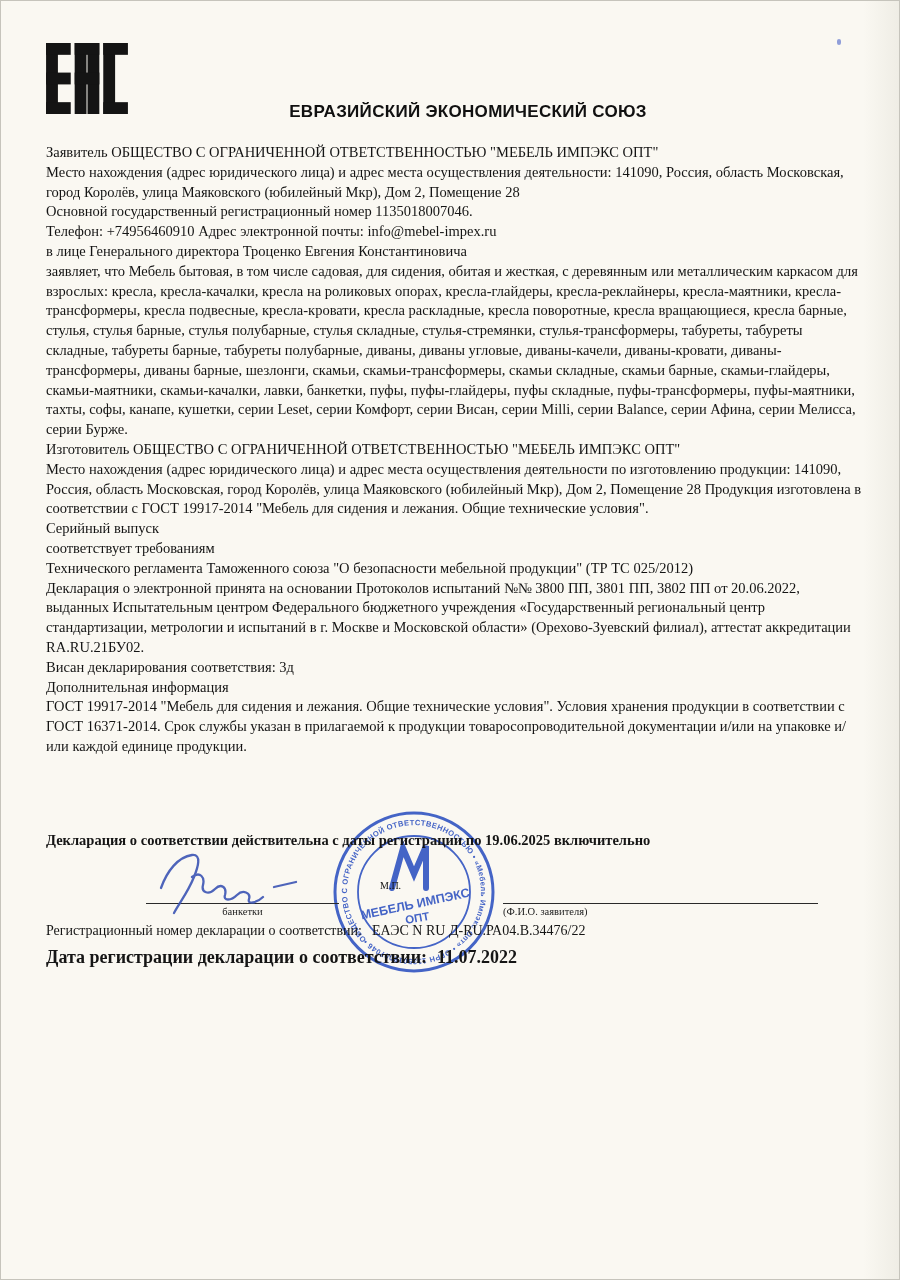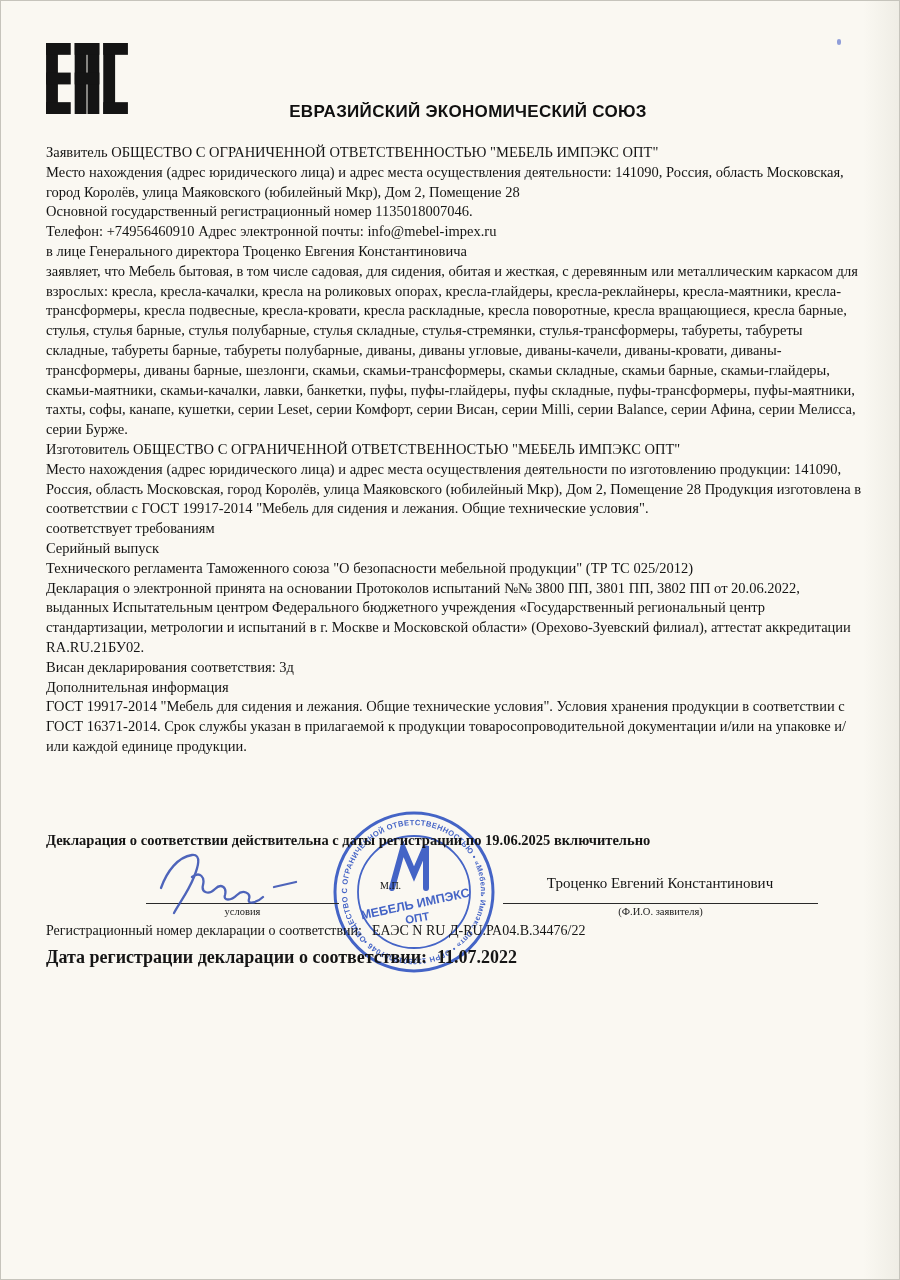--- a/index.html
+++ b/index.html
@@ -25,21 +25,21 @@
   .content p{margin:0;}
   b{font-weight:normal;}
   
   .validity{position:absolute;left:45px;top:831px;width:818px;font-weight:bold;font-size:14.5px;z-index:3;}
   .sig-scribble{position:absolute;left:146px;top:843px;width:175px;height:80px;z-index:4;}
   .sig-line{position:absolute;left:145px;top:902px;width:193px;border-top:1.6px solid #2a2a2a;z-index:3;}
   .sig-caption{position:absolute;left:145px;top:905px;width:193px;text-align:center;font-size:10.5px;color:#222;z-index:3;}
   .mp-label{position:absolute;left:379px;top:879px;font-size:10px;color:#111;z-index:3;}
   .fio-name{position:absolute;left:500px;top:874px;width:318px;text-align:center;font-size:15px;color:#161616;z-index:3;}
   .fio-line{position:absolute;left:502px;top:902px;width:315px;border-top:1.6px solid #2a2a2a;z-index:3;}
-  .fio-caption{position:absolute;left:502px;top:905px;width:315px;text-align:center;font-size:10.5px;color:#222;z-index:3;}
+  .fio-caption{position:absolute;left:502px;top:905px;width:315px;font-size:10.5px;color:#222;z-index:3;}
   .stamp{position:absolute;left:330px;top:808px;width:166px;height:166px;opacity:.88;z-index:2;}
   .reg-line{position:absolute;left:45px;top:922px;font-weight:normal;font-size:14px;z-index:3;}
   .date-line{position:absolute;left:45px;top:946px;font-weight:bold;font-size:18px;z-index:3;}
   .reg-line .val,.date-line .val{padding-left:10px;}
   .speck{position:absolute;left:836px;top:38px;width:4px;height:6px;background:#4a63c8;opacity:.6;border-radius:2px;}
   .stamp-text{font-family:"Liberation Sans","DejaVu Sans",sans-serif;font-weight:bold;}
 </style>
 </head>
 <body>
 
@@ -69,44 +69,43 @@
 
   <div class="content">
     <p><b>Заявитель</b><span> ОБЩЕСТВО С ОГРАНИЧЕННОЙ ОТВЕТСТВЕННОСТЬЮ "МЕБЕЛЬ ИМПЭКС ОПТ"</span></p>
     <p>Место нахождения (адрес юридического лица) и адрес места осуществления деятельности: 141090, Россия, область Московская, город Королёв, улица Маяковского (юбилейный Мкр), Дом 2, Помещение 28</p>
     <p>Основной государственный регистрационный номер 1135018007046.</p>
     <p>Телефон: +74956460910 Адрес электронной почты: info@mebel-impex.ru</p>
     <p>в лице Генерального директора Троценко Евгения Константиновича</p>
     <p><b>заявляет, что</b><span> Мебель бытовая, в том числе садовая, для сидения, обитая и жесткая, с деревянным или металлическим каркасом для взрослых: кресла, кресла-качалки, кресла на роликовых опорах, кресла-глайдеры, кресла-реклайнеры, кресла-маятники, кресла-трансформеры, кресла подвесные, кресла-кровати, кресла раскладные, кресла поворотные, кресла вращающиеся, кресла барные, стулья, стулья барные, стулья полубарные, стулья складные, стулья-стремянки, стулья-трансформеры, табуреты, табуреты складные, табуреты барные, табуреты полубарные, диваны, диваны угловые, диваны-качели, диваны-кровати, диваны-трансформеры, диваны барные, шезлонги, скамьи, скамьи-трансформеры, скамьи складные, скамьи барные, скамьи-глайдеры, скамьи-маятники, скамьи-качалки, лавки, банкетки, пуфы, пуфы-глайдеры, пуфы складные, пуфы-трансформеры, пуфы-маятники, тахты, софы, канапе, кушетки, серии Leset, серии Комфорт, серии Висан, серии Milli, серии Balance, серии Афина, серии Мелисса, серии Бурже.</span></p>
     <p><b>Изготовитель</b><span> ОБЩЕСТВО С ОГРАНИЧЕННОЙ ОТВЕТСТВЕННОСТЬЮ "МЕБЕЛЬ ИМПЭКС ОПТ"</span></p>
     <p>Место нахождения (адрес юридического лица) и адрес места осуществления деятельности по изготовлению продукции: 141090, Россия, область Московская, город Королёв, улица Маяковского (юбилейный Мкр), Дом 2, Помещение 28 Продукция изготовлена в соответствии с ГОСТ 19917-2014 "Мебель для сидения и лежания. Общие технические условия".</p>
+    <p>Серийный выпуск</p>
     <p><b>соответствует требованиям</b></p>
-    <p>Серийный выпуск</p>
     <p>Технического регламента Таможенного союза "О безопасности мебельной продукции" (ТР ТС 025/2012)</p>
     <p><b>Декларация о электронной принята на основании</b><span> Протоколов испытаний №№ 3800 ПП, 3801 ПП, 3802 ПП от 20.06.2022, выданных Испытательным центром Федерального бюджетного учреждения «Государственный региональный центр стандартизации, метрологии и испытаний в г. Москве и Московской области» (Орехово-Зуевский филиал), аттестат аккредитации RA.RU.21БУ02.</span></p>
     <p>Висан декларирования соответствия: 3д</p>
     <p><b>Дополнительная информация</b></p>
     <p>ГОСТ 19917-2014 "Мебель для сидения и лежания. Общие технические условия". Условия хранения продукции в соответствии с ГОСТ 16371-2014. Срок службы указан в прилагаемой к продукции товаросопроводительной документации и/или на упаковке и/или каждой единице продукции.</p>
   </div>
 
   <div class="validity">Декларация о соответствии действительна с даты регистрации по 19.06.2025 включительно</div>
 
   <svg class="sig-scribble" viewBox="0 0 175 80" xmlns="http://www.w3.org/2000/svg">
     <g fill="none" stroke="#3c55b4" stroke-width="2.3" stroke-linecap="round" stroke-linejoin="round" opacity="0.9">
       <path d="M14,44 C20,27 31,13 45,11 C55,10 51,23 47,33 C41,48 33,58 27,69"></path>
       <path d="M45,33 C53,27 58,33 56,41 C54,49 62,51 68,45 C74,39 80,43 78,51 C76,57 84,57 90,51 C96,45 104,49 102,55 C100,61 110,59 116,53"></path>
       <path d="M127,43 L149,38"></path>
     </g>
   </svg>
   <div class="sig-line"></div>
-  <div class="sig-caption">условия</div>
+  <div class="sig-caption">банкетки</div>
 
   <div class="mp-label">М.П.</div>
 
-  <div class="fio-name">Троценко Евгений Константинович</div>
   <div class="fio-line"></div>
   <div class="fio-caption">(Ф.И.О. заявителя)</div>
 
   <svg class="stamp" viewBox="0 0 166 166" xmlns="http://www.w3.org/2000/svg">
     <defs>
       <path id="ringpath" d="M 35.6,130.4 A 67,67 0 1 1 130.4,130.4 A 67,67 0 0 1 35.6,130.4"></path>
     </defs>
     <circle cx="83" cy="83" r="79" fill="none" stroke="#2c50c0" stroke-width="3"></circle>
     <circle cx="83" cy="83" r="56" fill="none" stroke="#2c50c0" stroke-width="1.8"></circle>
     <text class="stamp-text" font-size="7.6" letter-spacing="0.4" fill="#2c50c0">

